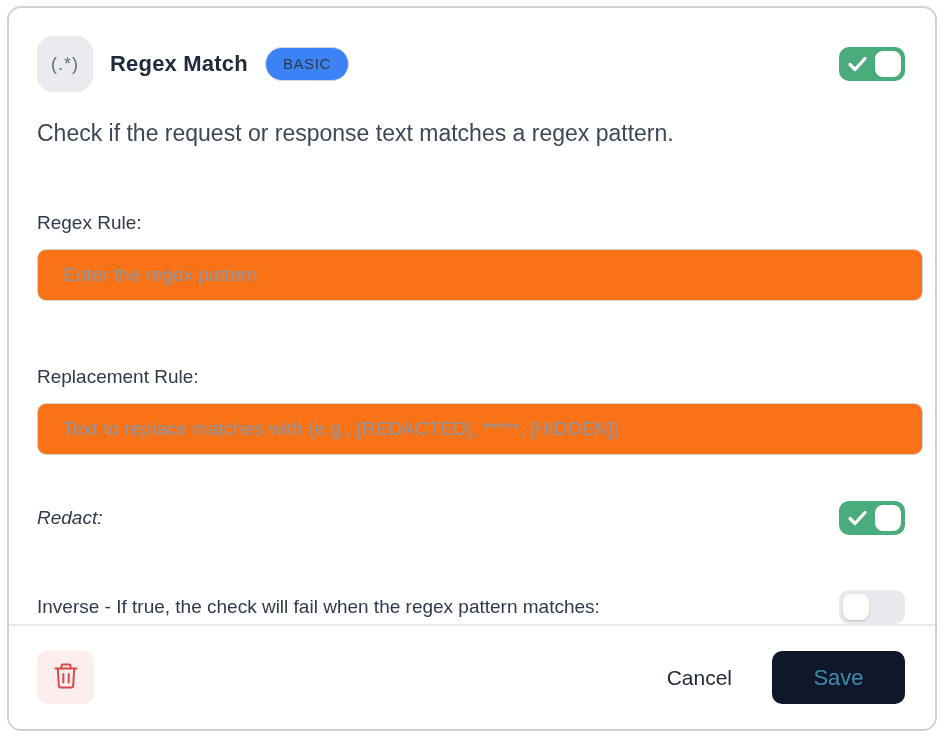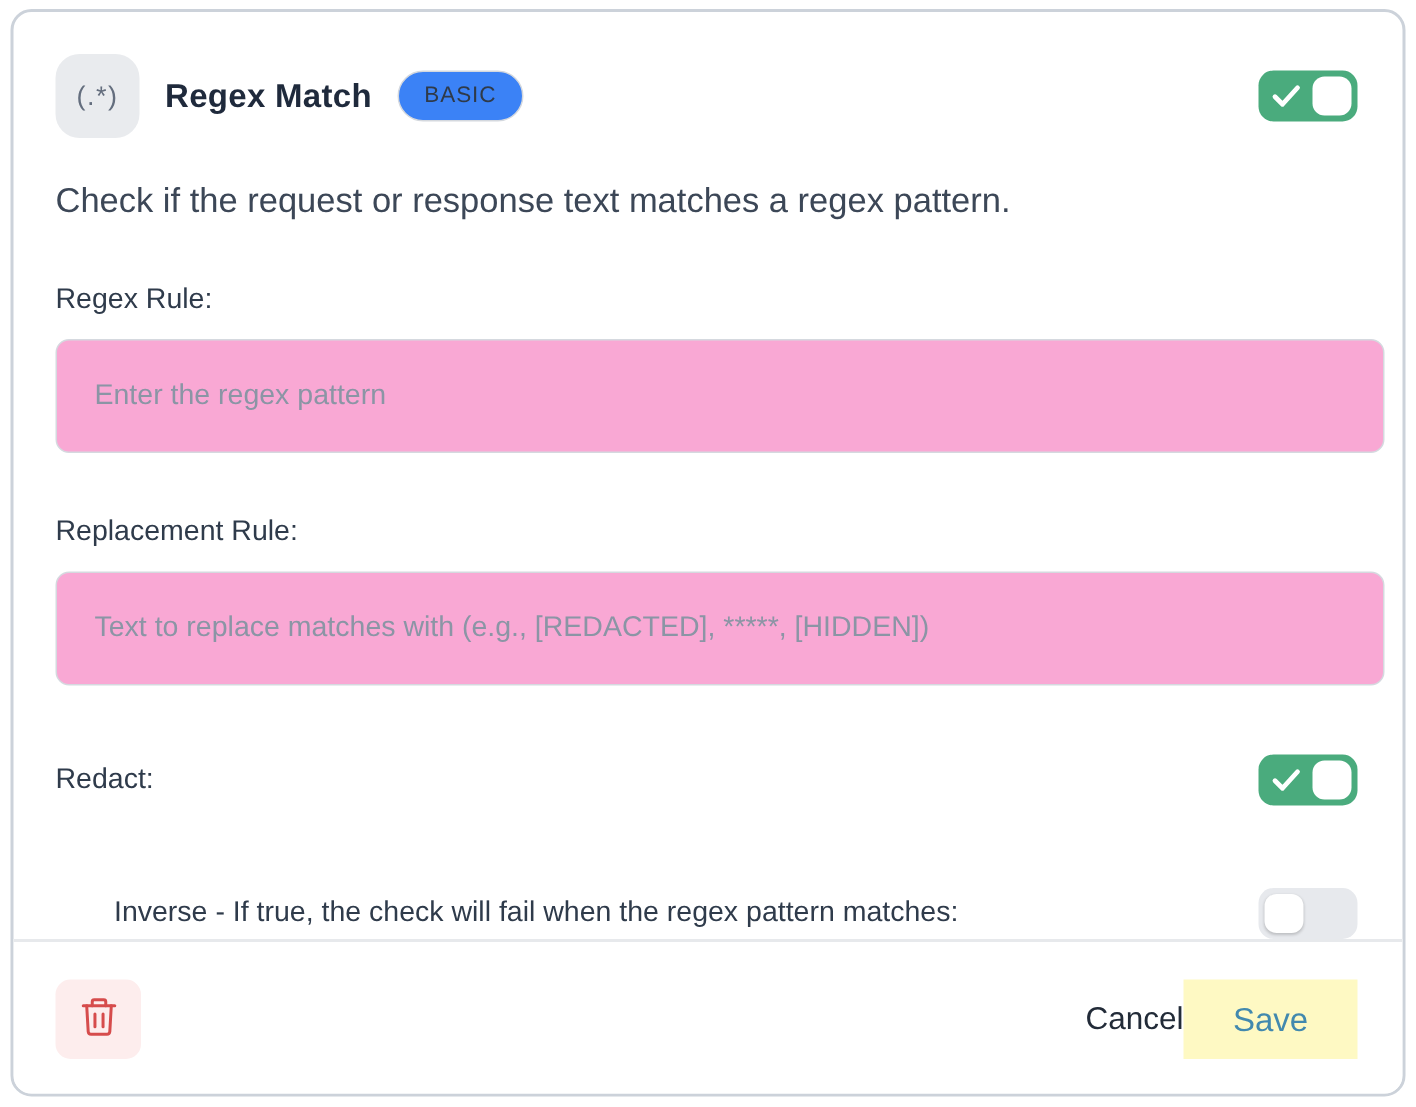--- a/index.html
+++ b/index.html
@@ -36,48 +36,48 @@
     position: absolute; top: 4px; width: 26px; height: 26px;
     background: #ffffff; border-radius: 8px;
   }
   .toggle.on  .knob { right: 4px; }
   .toggle.off .knob { left: 4px; box-shadow: 0 1px 2px rgba(0,0,0,0.18); }
   .toggle .check { position: absolute; left: 8px; top: 7px; }
   .header-toggle { margin-left: auto; }
 
   
   .description { margin-top: 28px; font-size: 23px; color: #3c4757; }
-  .field-label { margin-top: 42px; font-size: 19px; color: #2f3b4b; }
+  .field-label { margin-top: 65px; font-size: 19px; color: #2f3b4b; }
   .text-input {
-    margin-top: 15px; width: 886px; height: 76px;
+    margin-top: 15px; width: 886px; height: 52px;
     border: 1.5px solid #d5d9df; border-radius: 9px;
     padding: 16px 25px; font-size: 19px; color: #1f2937;
-    font-family: "Liberation Sans", sans-serif; background: #f9a8d4; outline: none; display: block;
+    font-family: "Liberation Sans", sans-serif; background: #f97316; outline: none; display: block;
   }
   .text-input::placeholder { color: #8b95a5; }
   .toggle-row { display: flex; align-items: center; justify-content: space-between; }
   .row-redact  { margin-top: 46px; }
-  .row-inverse { margin-top: 55px; margin-left: 39px; }
+  .row-inverse { margin-top: 55px; }
 
   
   .footer {
     border-top: 2px solid #e7e9ec; height: 105px; flex: 0 0 auto;
     display: flex; align-items: center; padding: 0 30px 0 28px; background: #ffffff;
   }
   .delete-btn {
     width: 57px; height: 53px; border-radius: 10px; background: #fdeded;
     display: flex; align-items: center; justify-content: center; cursor: pointer; border: none;
   }
-  .footer-right { margin-left: auto; display: flex; align-items: center; }
+  .footer-right { margin-left: auto; display: flex; align-items: center; gap: 40px; }
   .cancel-btn {
     background: none; border: none; font-size: 21px; color: #222b38; cursor: pointer;
     font-family: "Liberation Sans", sans-serif;
   }
   .save-btn {
-    width: 116px; height: 53px; border-radius: 0; background: #fef9c3;
+    width: 133px; height: 53px; border-radius: 10px; background: #0f172a;
     border: none; font-size: 22px; color: #4289ae; cursor: pointer;
     font-family: "Liberation Sans", sans-serif;
   }
 </style>
 </head>
 <body>
 
 <div class="card">
   <div class="card-body">
 
@@ -99,21 +99,21 @@
 
     <div class="description">Check if the request or response text matches a regex pattern.</div>
 
     <div class="field-label">Regex Rule:</div>
     <input class="text-input" type="text" placeholder="Enter the regex pattern" style="">
 
     <div class="field-label">Replacement Rule:</div>
     <input class="text-input" type="text" placeholder="Text to replace matches with (e.g., [REDACTED], *****, [HIDDEN])" style="">
 
     <div class="toggle-row row-redact">
-      <div class="field-label" style="margin-top:0;">Redact:</div>
+      <div class="field-label" style="margin-top:0;font-style:italic;">Redact:</div>
       <div class="toggle on">
         <span class="check">
           <svg width="21" height="20" viewBox="0 0 21 20">
               <polyline points="3,10.5 8,15.5 18,4.5" fill="none" stroke="#ffffff" stroke-width="3.2" stroke-linecap="round" stroke-linejoin="round"></polyline>
             </svg>
         </span>
         <span class="knob"></span>
       </div>
     </div>
 

